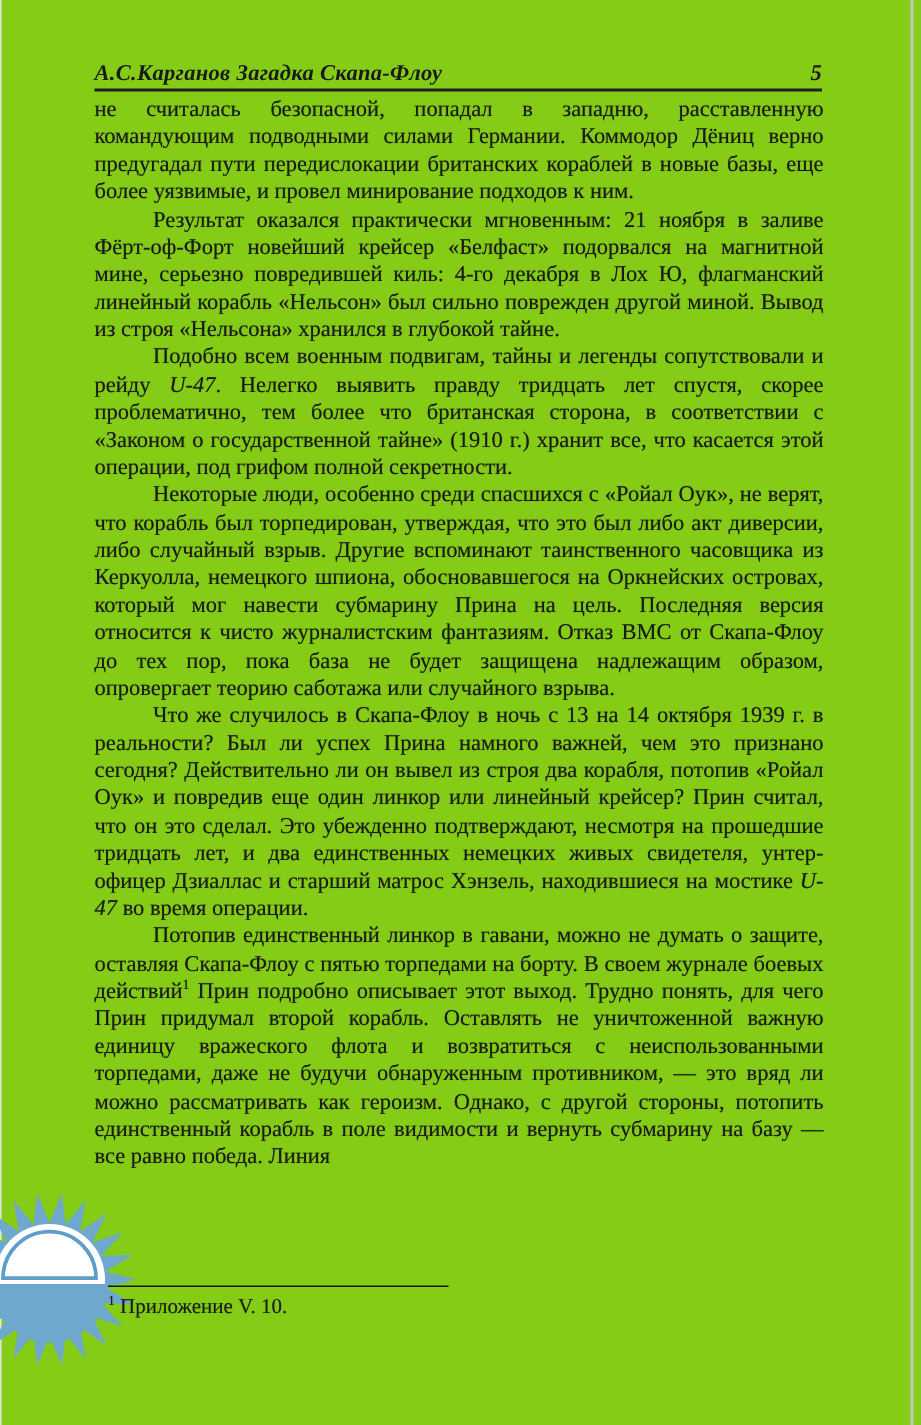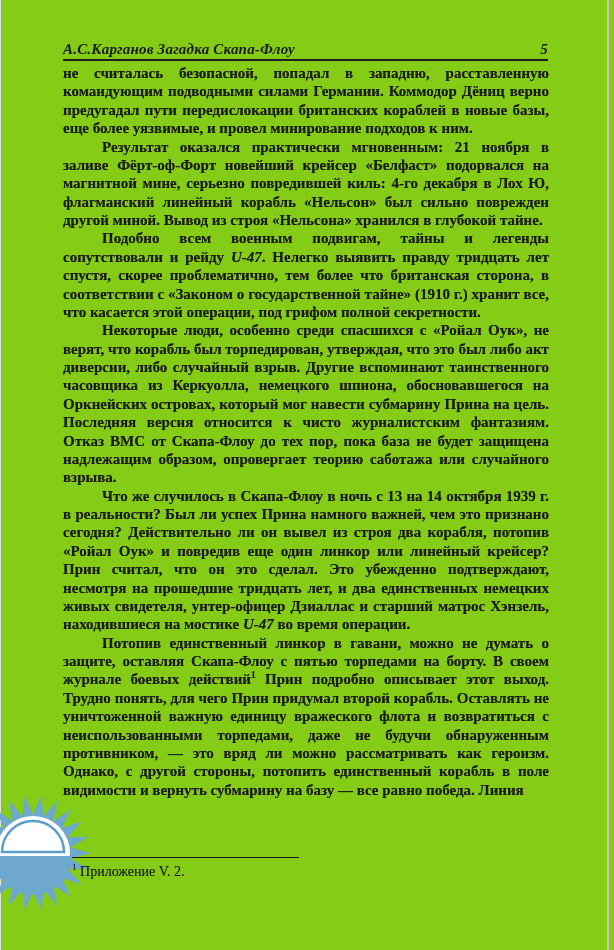--- a/index.html
+++ b/index.html
@@ -27,21 +27,21 @@
     border-bottom:2px solid #1f1f1f;
     padding-bottom:1px;
     letter-spacing:0.2px;
   }
   .content{
     position:absolute;left:63px;top:64px;width:486px;
     font-size:15px;line-height:18.38px;
     text-align:justify;
     text-shadow:0 0 0.5px rgba(20,20,20,0.55);
   }
-  .content p{margin:0;padding:0;font-weight:bold;}
+  .content p{margin:0;padding:0;}
   .content p.indent{text-indent:39px;}
   .content sup{font-size:0.62em;line-height:0;vertical-align:super;}
   .footnote{
     position:absolute;left:72px;top:857px;z-index:3;
   }
   .footnote-rule{
     width:227px;height:0;border-top:1.6px solid #161616;margin-bottom:4px;
   }
   .footnote-text{
     font-size:14px;color:#1d1d1d;
@@ -83,17 +83,17 @@
       <path d="M 21 63 A 39 39 0 0 0 99 63 Z" fill="#6FA8CD"></path>
       <path d="M 29 59 A 31 31 0 0 1 91 59 Z" fill="#ffffff" stroke="#5D9FC8" stroke-width="2.5"></path>
     </svg>
 
   </div>
 
   <div class="footnote">
     <div class="footnote-rule"></div>
     <div class="footnote-text">
       <sup>1</sup>
-      <span>Приложение V. 2.</span>
+      <span>Приложение V. 10.</span>
     </div>
   </div>
 
 </div>
 
 </body></html>

